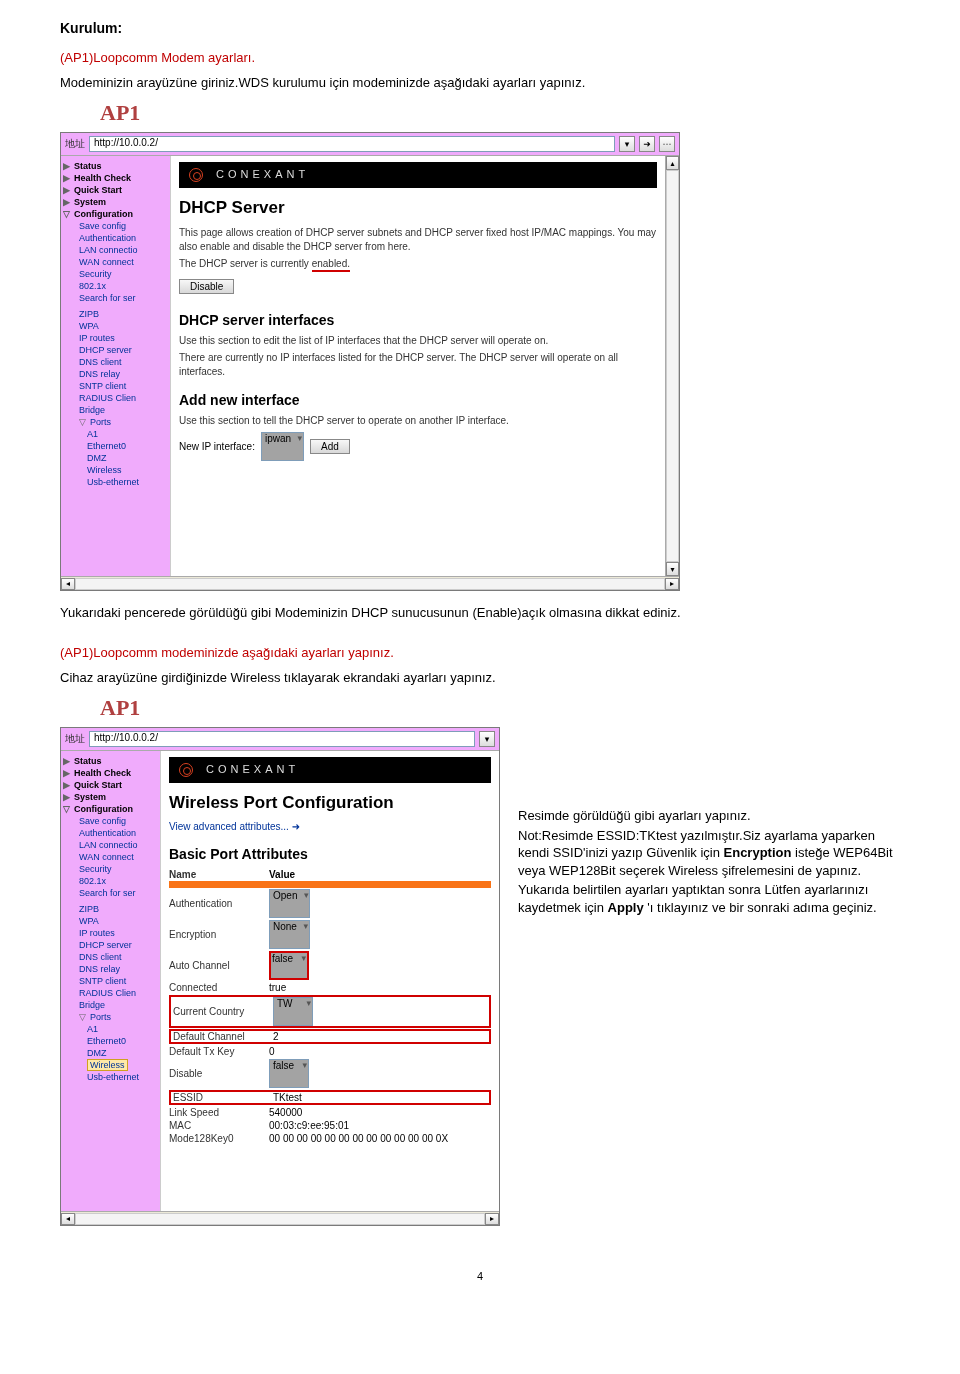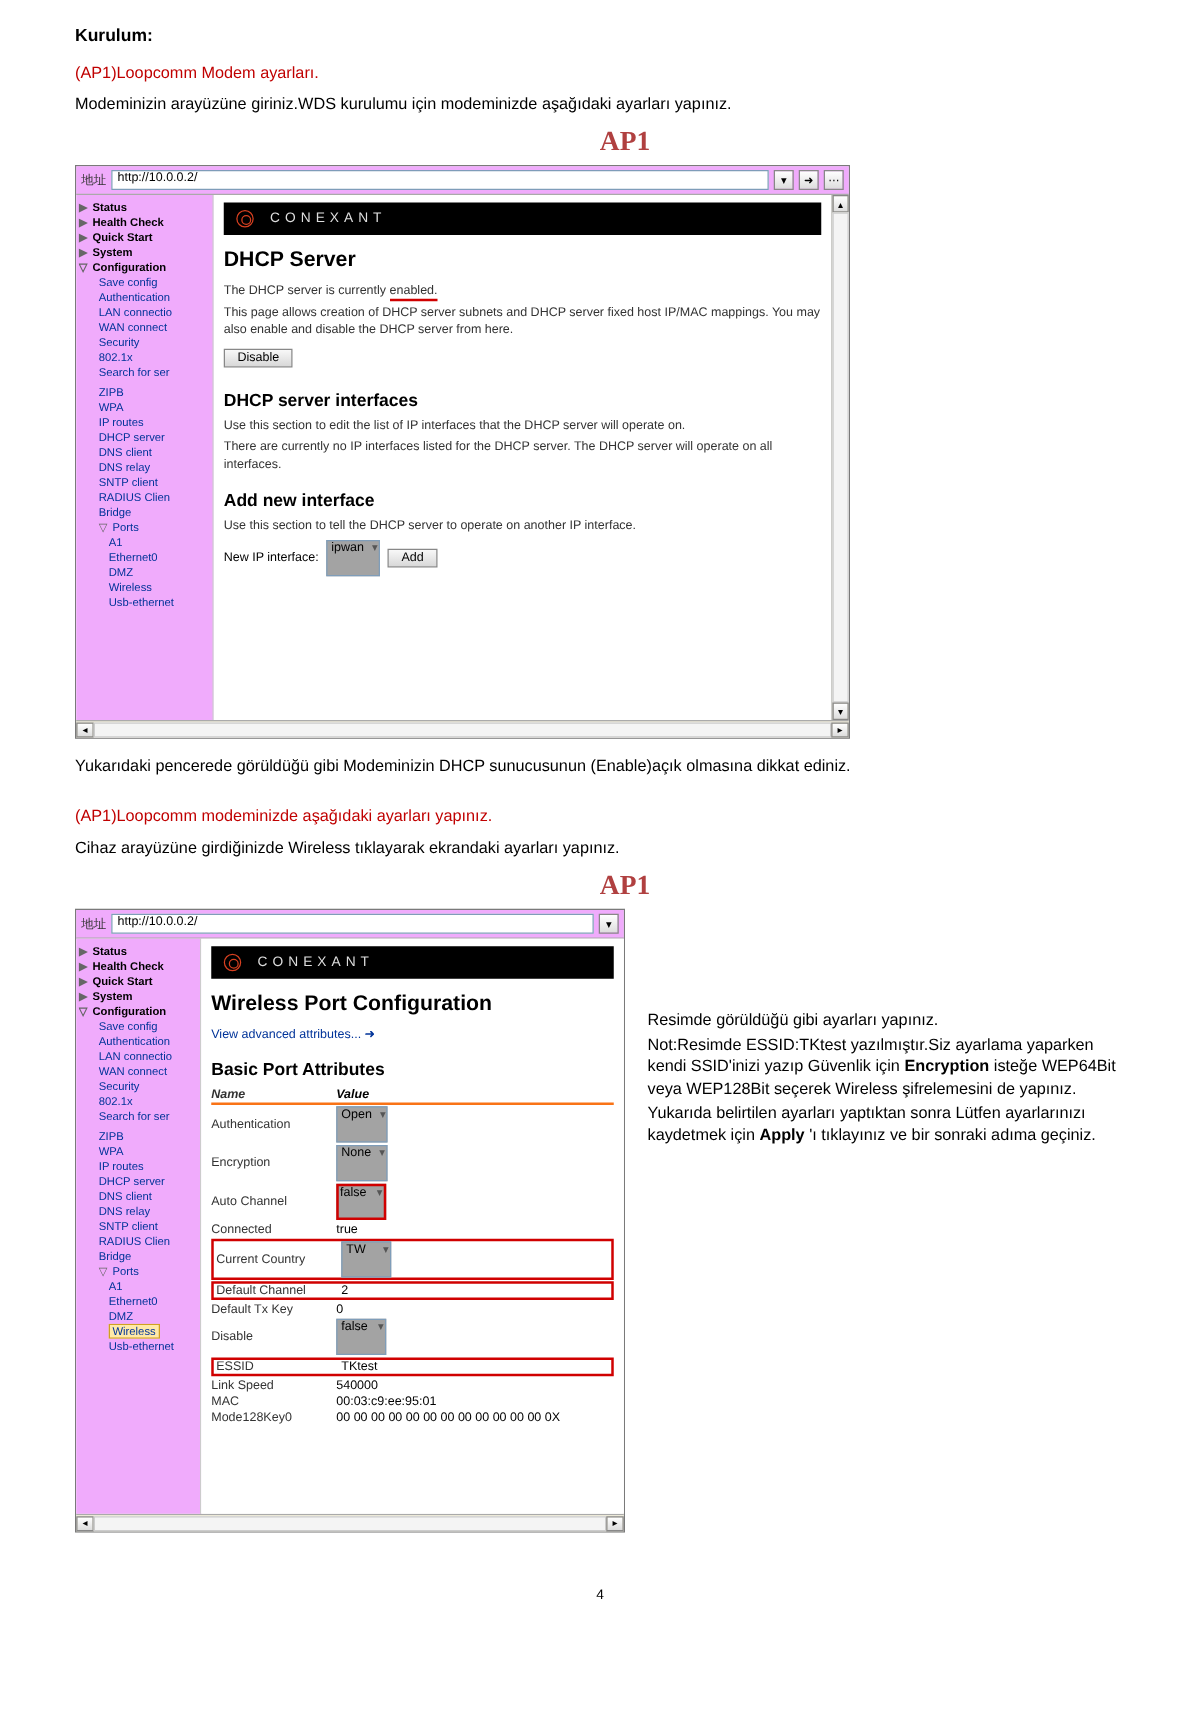--- a/index.html
+++ b/index.html
@@ -15,21 +15,20 @@
   .red { color: #c00000; }
   .doc-heading { font-size: 14px; font-weight: bold; margin-bottom: 14px; }
   .doc-line { font-size: 13px; margin-bottom: 10px; }
   .ap-label {
     display: block;
     font-family: 'Times New Roman', serif;
     font-size: 22px;
     font-weight: bold;
     color: #b04040;
     margin: 4px 0 6px 40px;
-    text-align: center;
   }
   
   .browser {
     border: 1px solid #7a7a7a;
     width: 620px;
     margin: 0 0 14px 0;
     background: #f0f0f0;
     font-size: 10px;
   }
   .browser.b2 { width: 440px; }
@@ -231,25 +230,25 @@
             <div class="side-item side-sub">Wireless</div>
             <div class="side-item side-sub">Usb-ethernet</div>
           </div>
       </div>
       <div class="main">
         <div class="brand-bar">
           <span class="brand-mark"></span>
           <span>CONEXANT</span>
         </div>
         <h2 class="pg-title">DHCP Server</h2>
+        <p class="pg-text">This page allows creation of DHCP server subnets and DHCP server fixed host IP/MAC mappings. You may also enable and disable the DHCP server from here.</p>
         <p class="pg-text">
           <span>The DHCP server is currently </span>
           <span class="underline-red">enabled.</span>
         </p>
-        <p class="pg-text">This page allows creation of DHCP server subnets and DHCP server fixed host IP/MAC mappings. You may also enable and disable the DHCP server from here.</p>
         <span class="ui-btn">Disable</span>
 
         <h3 class="pg-sub">DHCP server interfaces</h3>
         <p class="pg-text">Use this section to edit the list of IP interfaces that the DHCP server will operate on.</p>
         <p class="pg-text">There are currently no IP interfaces listed for the DHCP server. The DHCP server will operate on all interfaces.</p>
 
         <h3 class="pg-sub">Add new interface</h3>
         <p class="pg-text">Use this section to tell the DHCP server to operate on another IP interface.</p>
         <div class="row-inline">
           <span>New IP interface:</span>
@@ -327,21 +326,21 @@
       </div>
       <div class="main">
         <div class="brand-bar">
           <span class="brand-mark"></span>
           <span>CONEXANT</span>
         </div>
         <h2 class="pg-title">Wireless Port Configuration</h2>
         <a class="link-text" href="#"><span>View advanced attributes...</span> <span>➜</span></a>
         <h3 class="pg-sub">Basic Port Attributes</h3>
         <div class="attr-table">
-          <div class="attr-row" style="border-bottom:2px solid #f97316;font-style:italic;">
+          <div class="attr-row" style="border-bottom:7px solid #f97316;">
             <div class="attr-name bold">Name</div>
             <div class="attr-val bold">Value</div>
           </div>
           <div id="sc2-attrs">
               <div class="attr-row">
                 <div class="attr-name">Authentication</div>
                 <div class="attr-val"><span class="ui-select">Open</span></div>
               </div>
               <div class="attr-row">
                 <div class="attr-name">Encryption</div>

